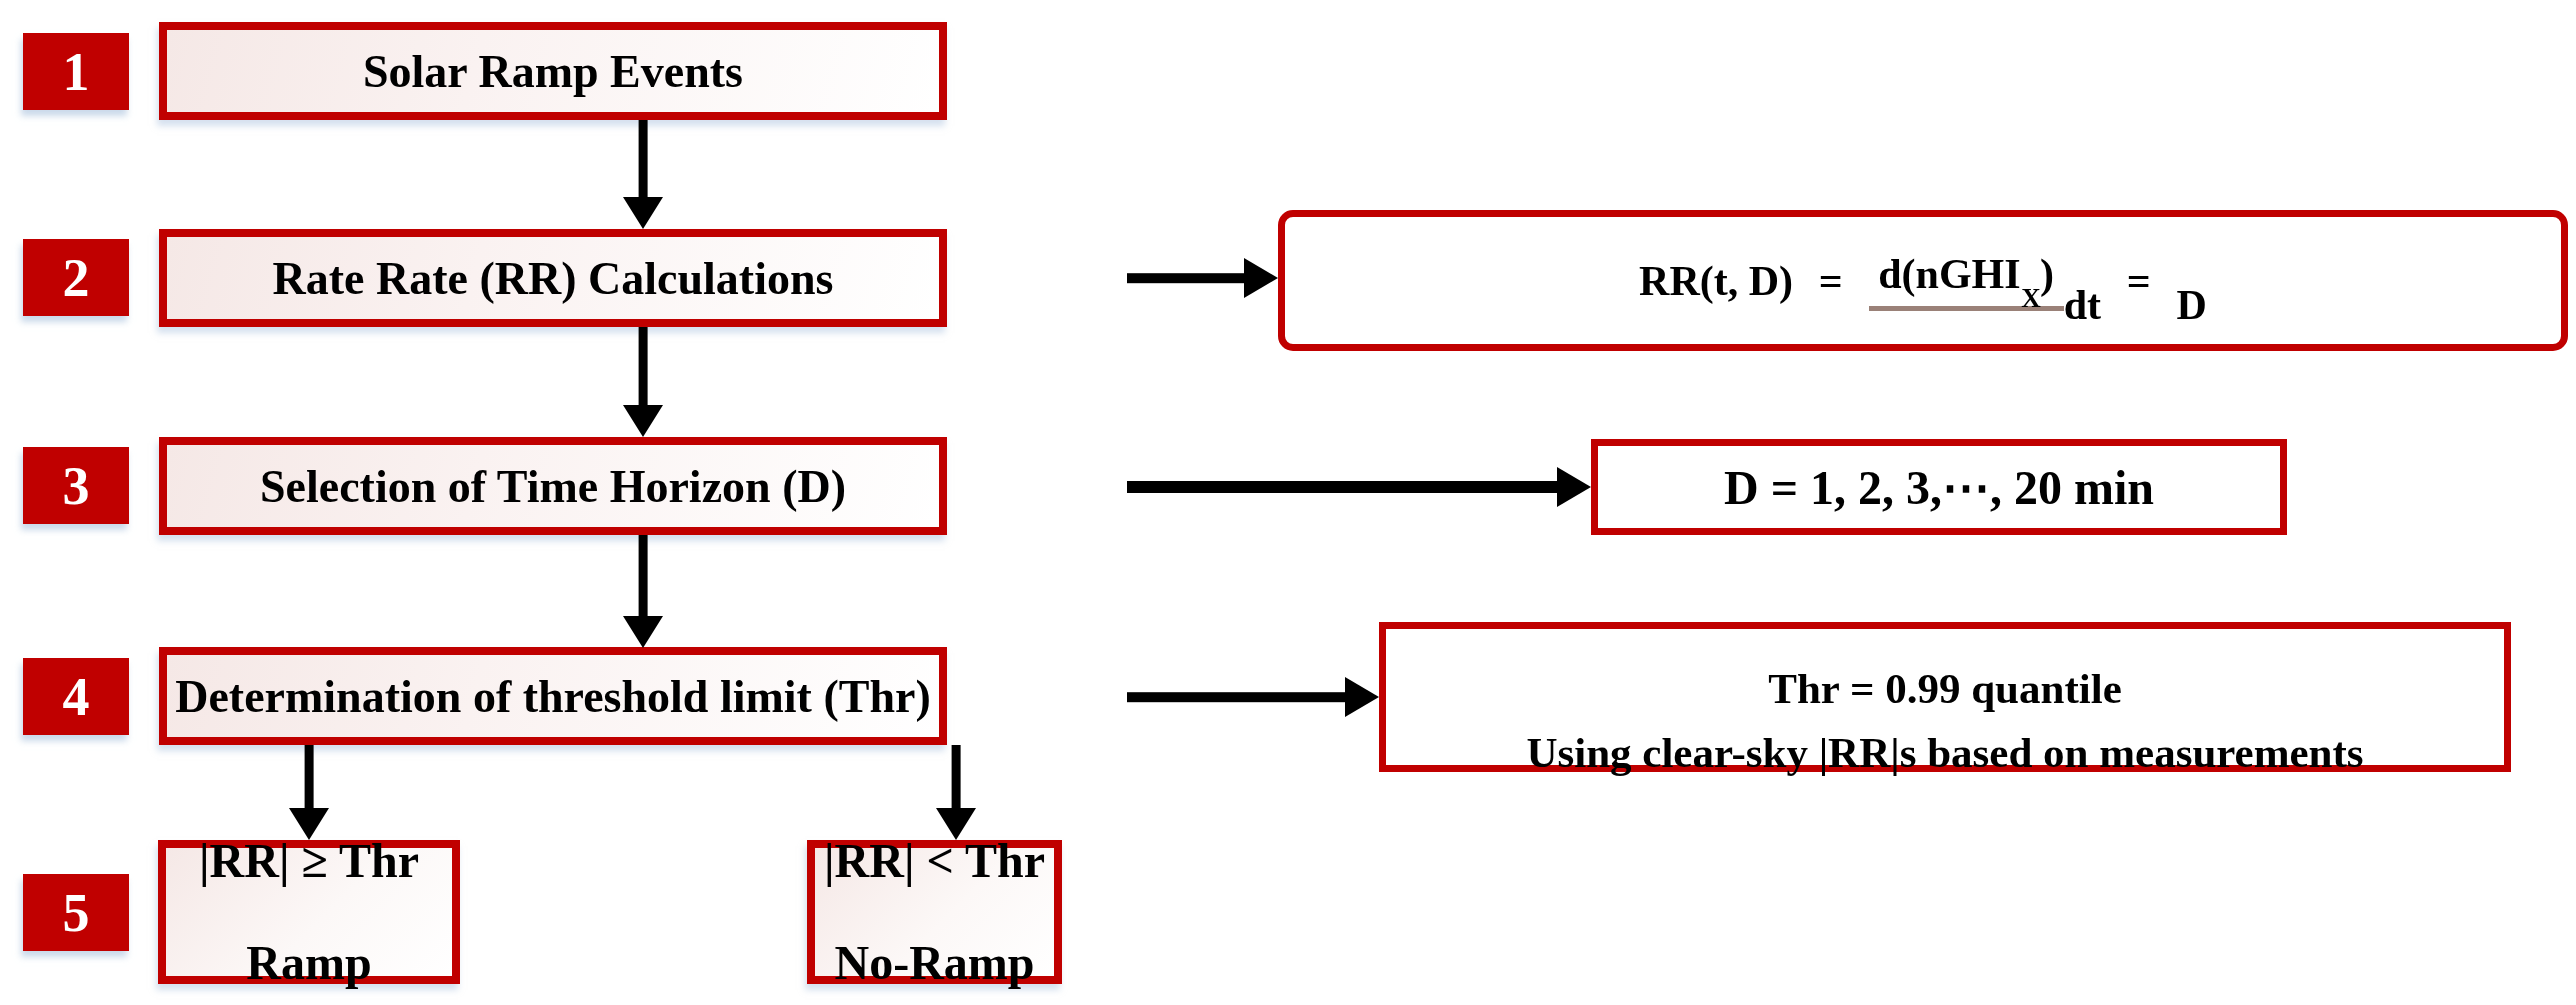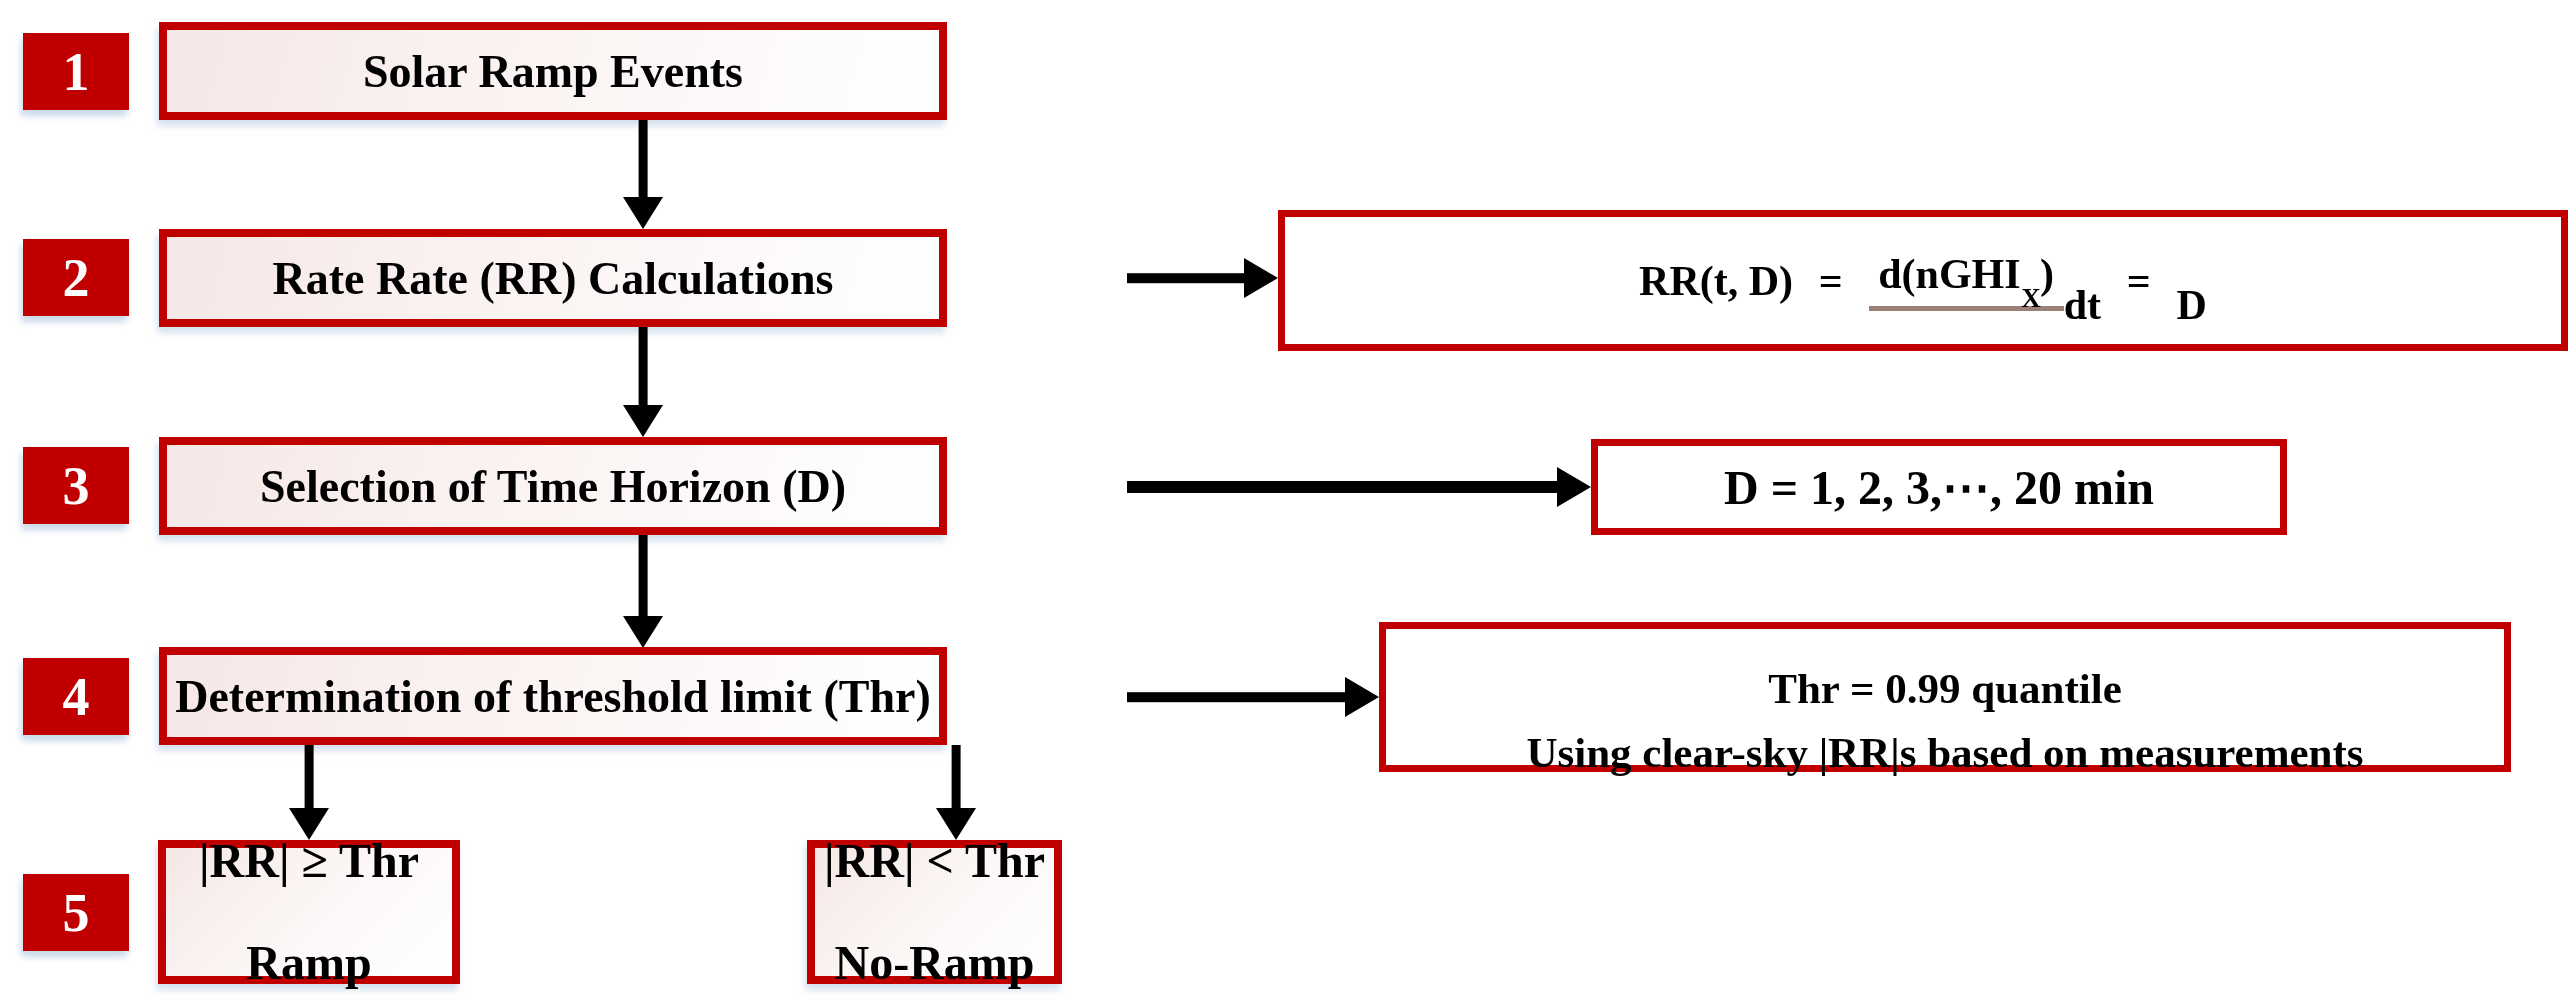--- a/index.html
+++ b/index.html
@@ -39,21 +39,21 @@
     position:absolute;box-sizing:border-box;border:8px solid #C00000;
     background:linear-gradient(135deg,#F5E8E6 0%,#FCF8F7 55%,#FFFFFF 100%);
     display:flex;flex-direction:column;align-items:center;justify-content:center;
     font-size:48px;line-height:1.45;text-align:center;
     box-shadow:-2.4px 6.4px 6.4px rgba(174,196,223,0.5);
     gap:32px;
   }
   .thr-lines{font-size:43px;line-height:1.5;text-align:center;white-space:nowrap;margin-top:48px;}
   .dbox-text{font-size:48px;white-space:nowrap;}
   
-  .formula-box{gap:21px;font-size:42px;white-space:nowrap;}
+  .formula-box{gap:21px;font-size:42px;white-space:nowrap;border-radius:15px;}
   .frac{display:inline-flex;flex-direction:row;align-items:center;vertical-align:middle;}
   .frac .num{border-bottom:5.6px solid #9A8178;padding:0 9.6px 8px 9.6px;}
   .frac .den{padding-top:5px;margin-top:44px;}
   .bp{color:#A5847A;}
   .mi{padding:0 11.2px;}
   sub.fsub{font-size:27px;line-height:0;position:relative;top:9.6px;left:0.8px;}
   .feq{padding:0 4.8px;}
   
   .arr-v{position:absolute;width:42px;}
   .arr-v .stem{position:absolute;left:50%;transform:translateX(-50%);top:0;bottom:30px;width:8.8px;background:#000;}

